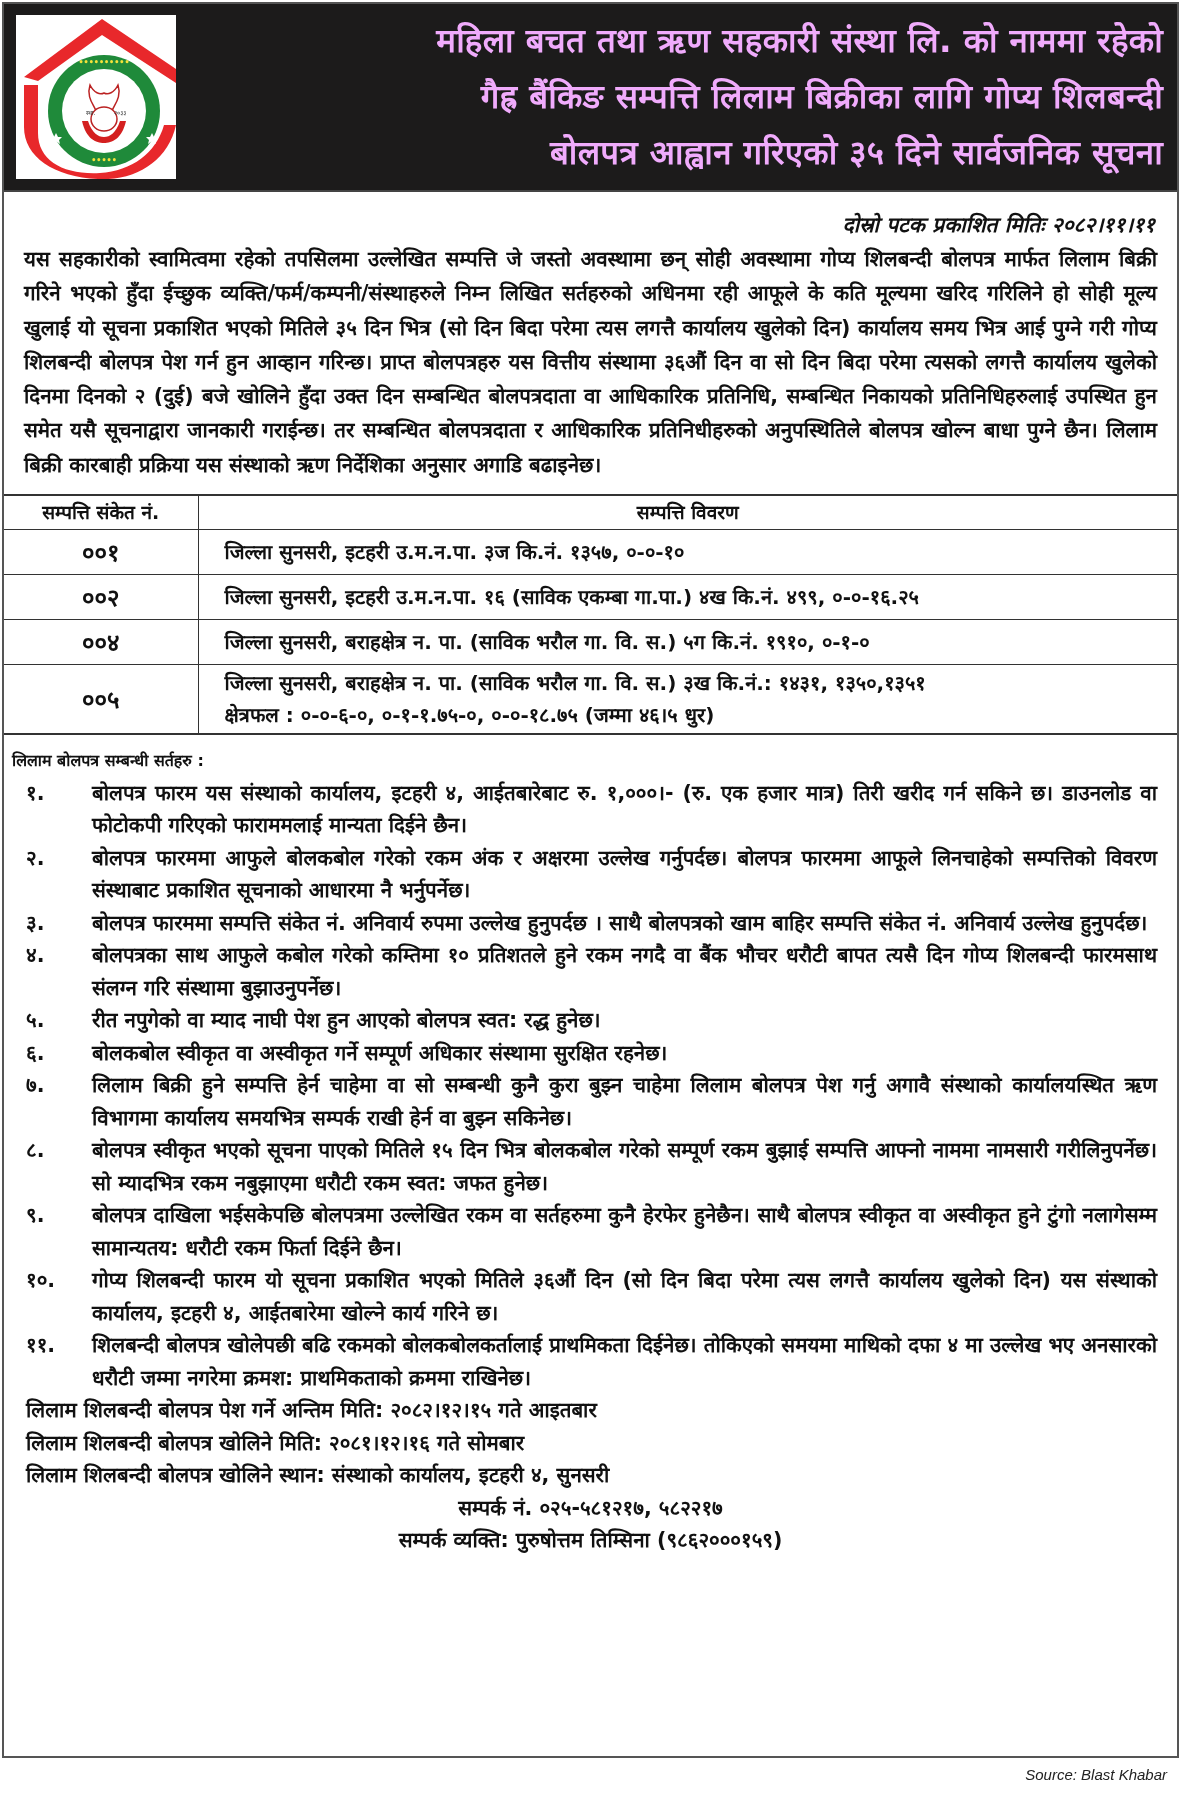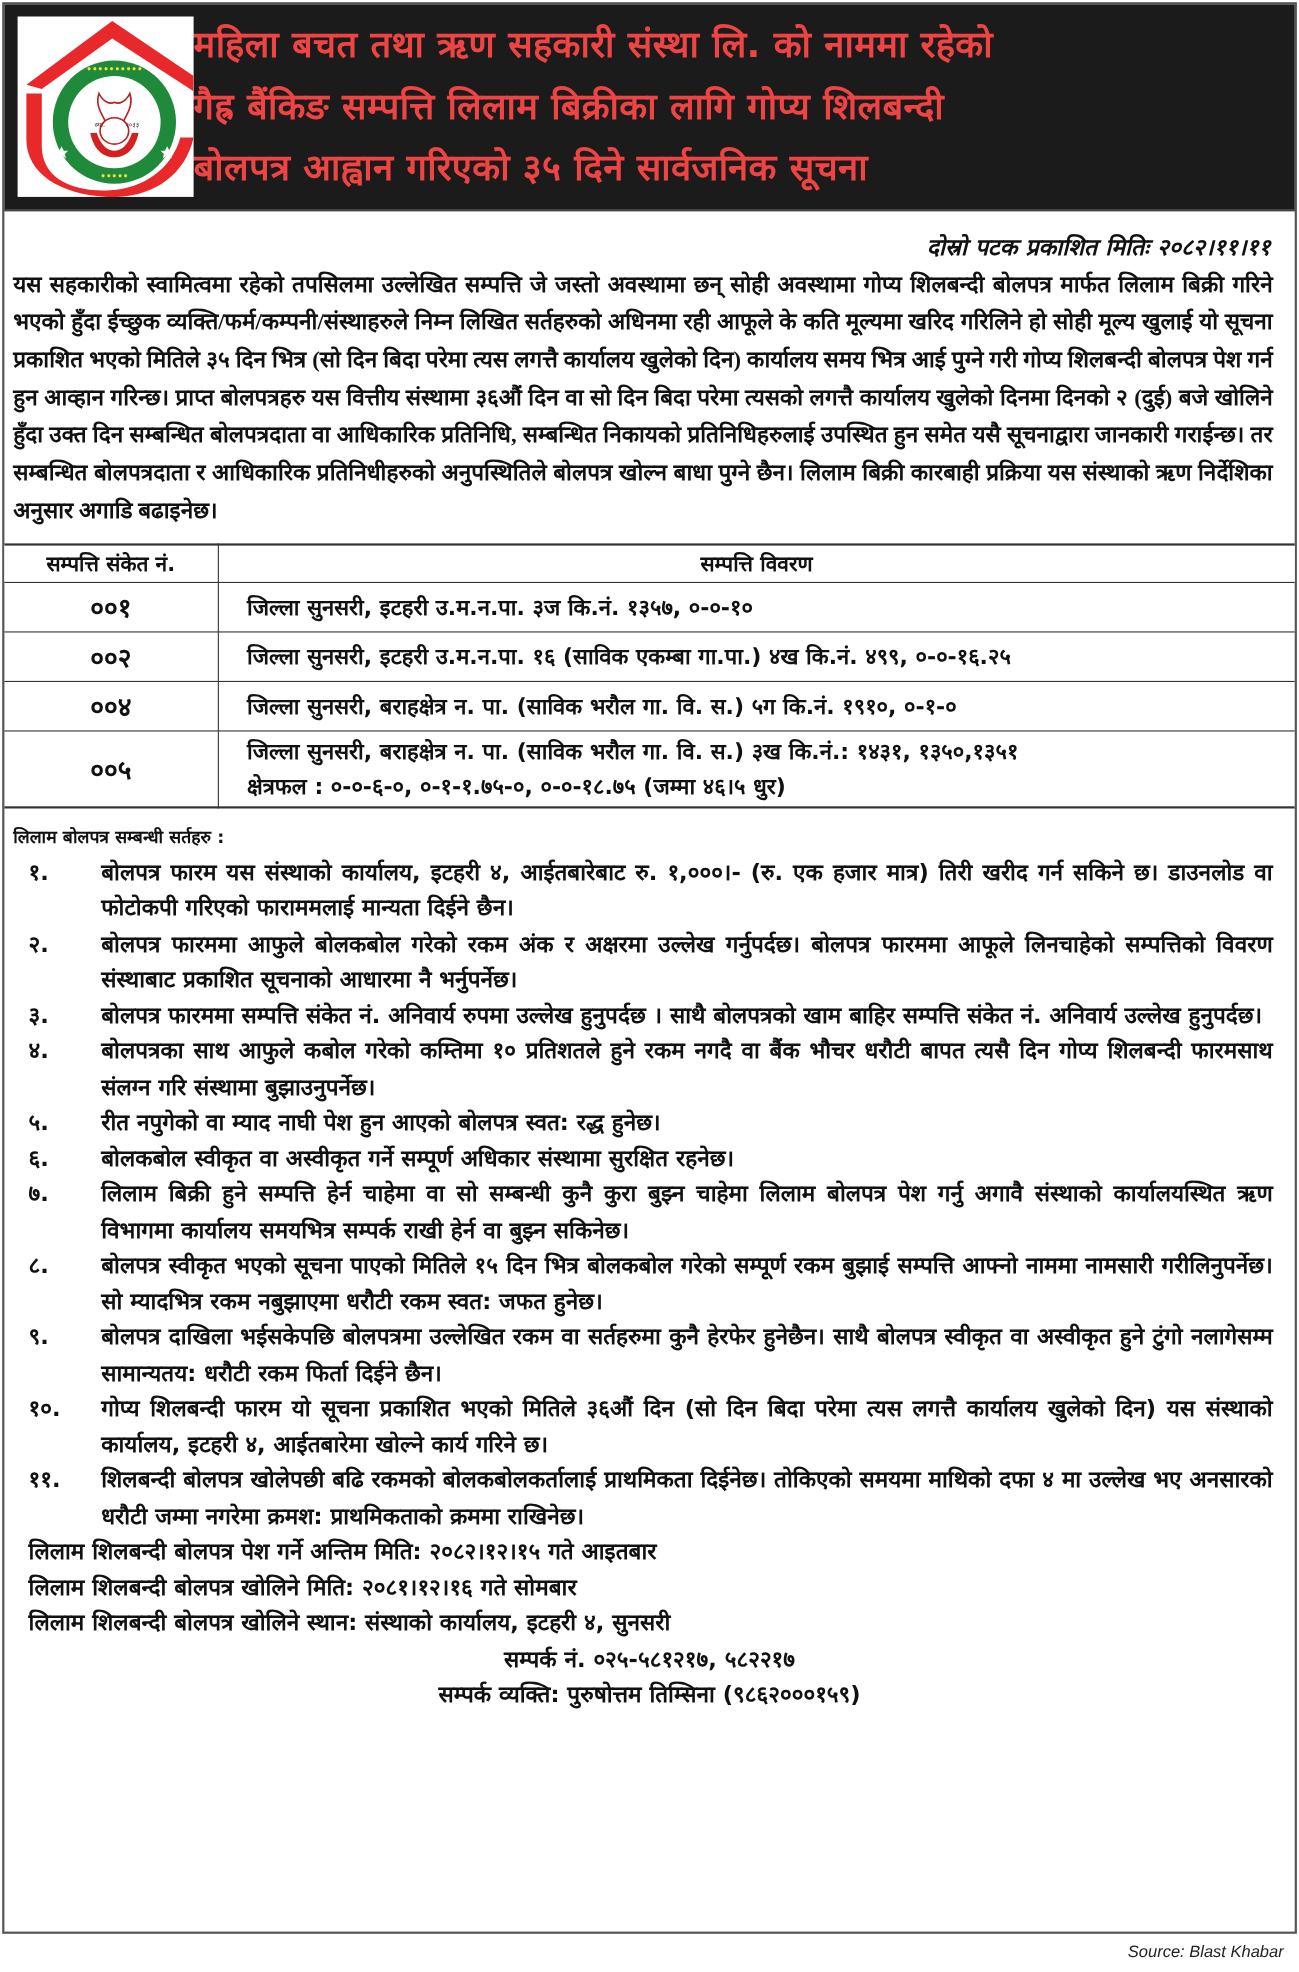--- a/index.html
+++ b/index.html
@@ -14,32 +14,32 @@
   }
   .header {
     height: 188px; background: #1c1b1b; display: flex; align-items: center;
     padding: 12px 14px 12px 12px; border-bottom: 2px solid #444;
   }
   .logo {
     width: 160px; height: 164px; background: #fff; flex: none; position: relative;
   }
   .logo svg { width: 100%; height: 100%; display: block; }
   .title-block {
-    flex: 1; text-align: left; color: #ef4444; font-weight: bold;
+    flex: 1; text-align: right; color: #f0abfc; font-weight: bold;
     font-family: "DejaVu Sans", sans-serif;
   }
   .title-line { font-size: 33px; line-height: 56px; letter-spacing: 0.3px; }
 
   .pubdate {
     text-align: right; font-style: italic; font-weight: bold;
     font-size: 21px; padding: 18px 22px 2px 0;
   }
   .intro {
-    padding: 2px 20px 0 8px; font-size: 20.5px; font-weight: bold;
-    line-height: 34.3px; text-align: justify; font-family: Liberation Serif, serif;
+    padding: 2px 20px 0 20px; font-size: 20.5px; font-weight: bold;
+    line-height: 34.3px; text-align: justify;
   }
 
   table.assets {
     width: 100%; border-collapse: collapse; margin-top: 12px;
     border-top: 2px solid #333; border-bottom: 2px solid #333;
   }
   table.assets th, table.assets td { border: 1.5px solid #333; }
   table.assets tr > *:first-child { border-left: none; }
   table.assets tr > *:last-child { border-right: none; }
   table.assets th {

